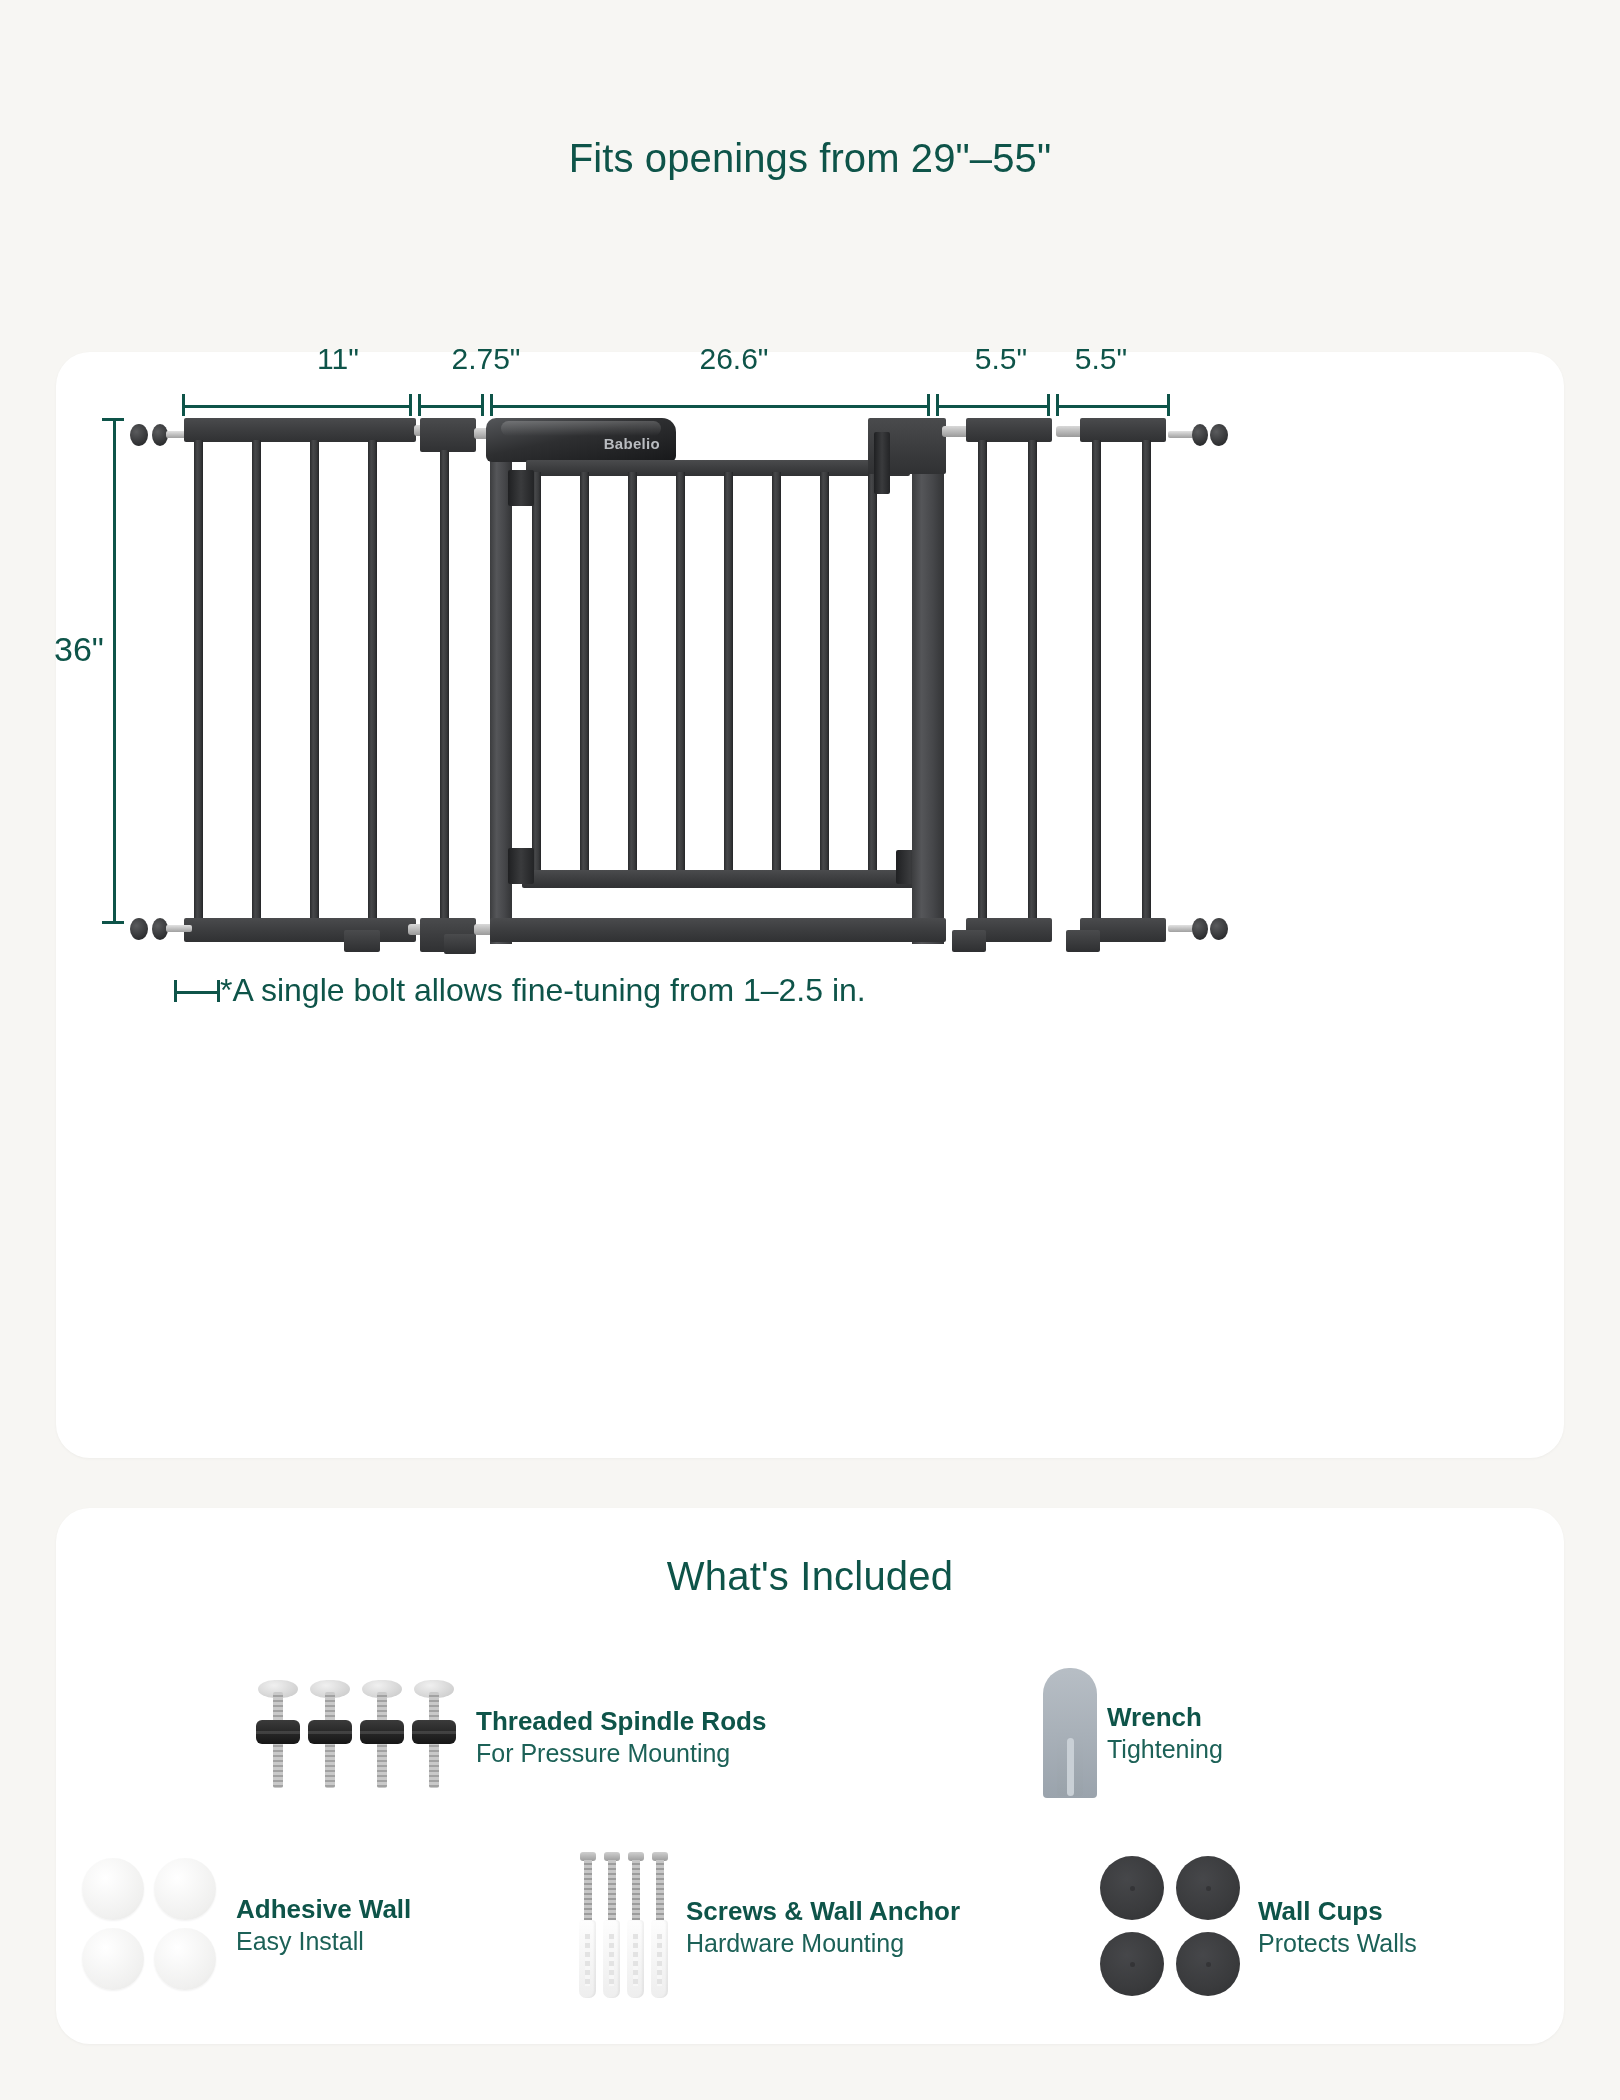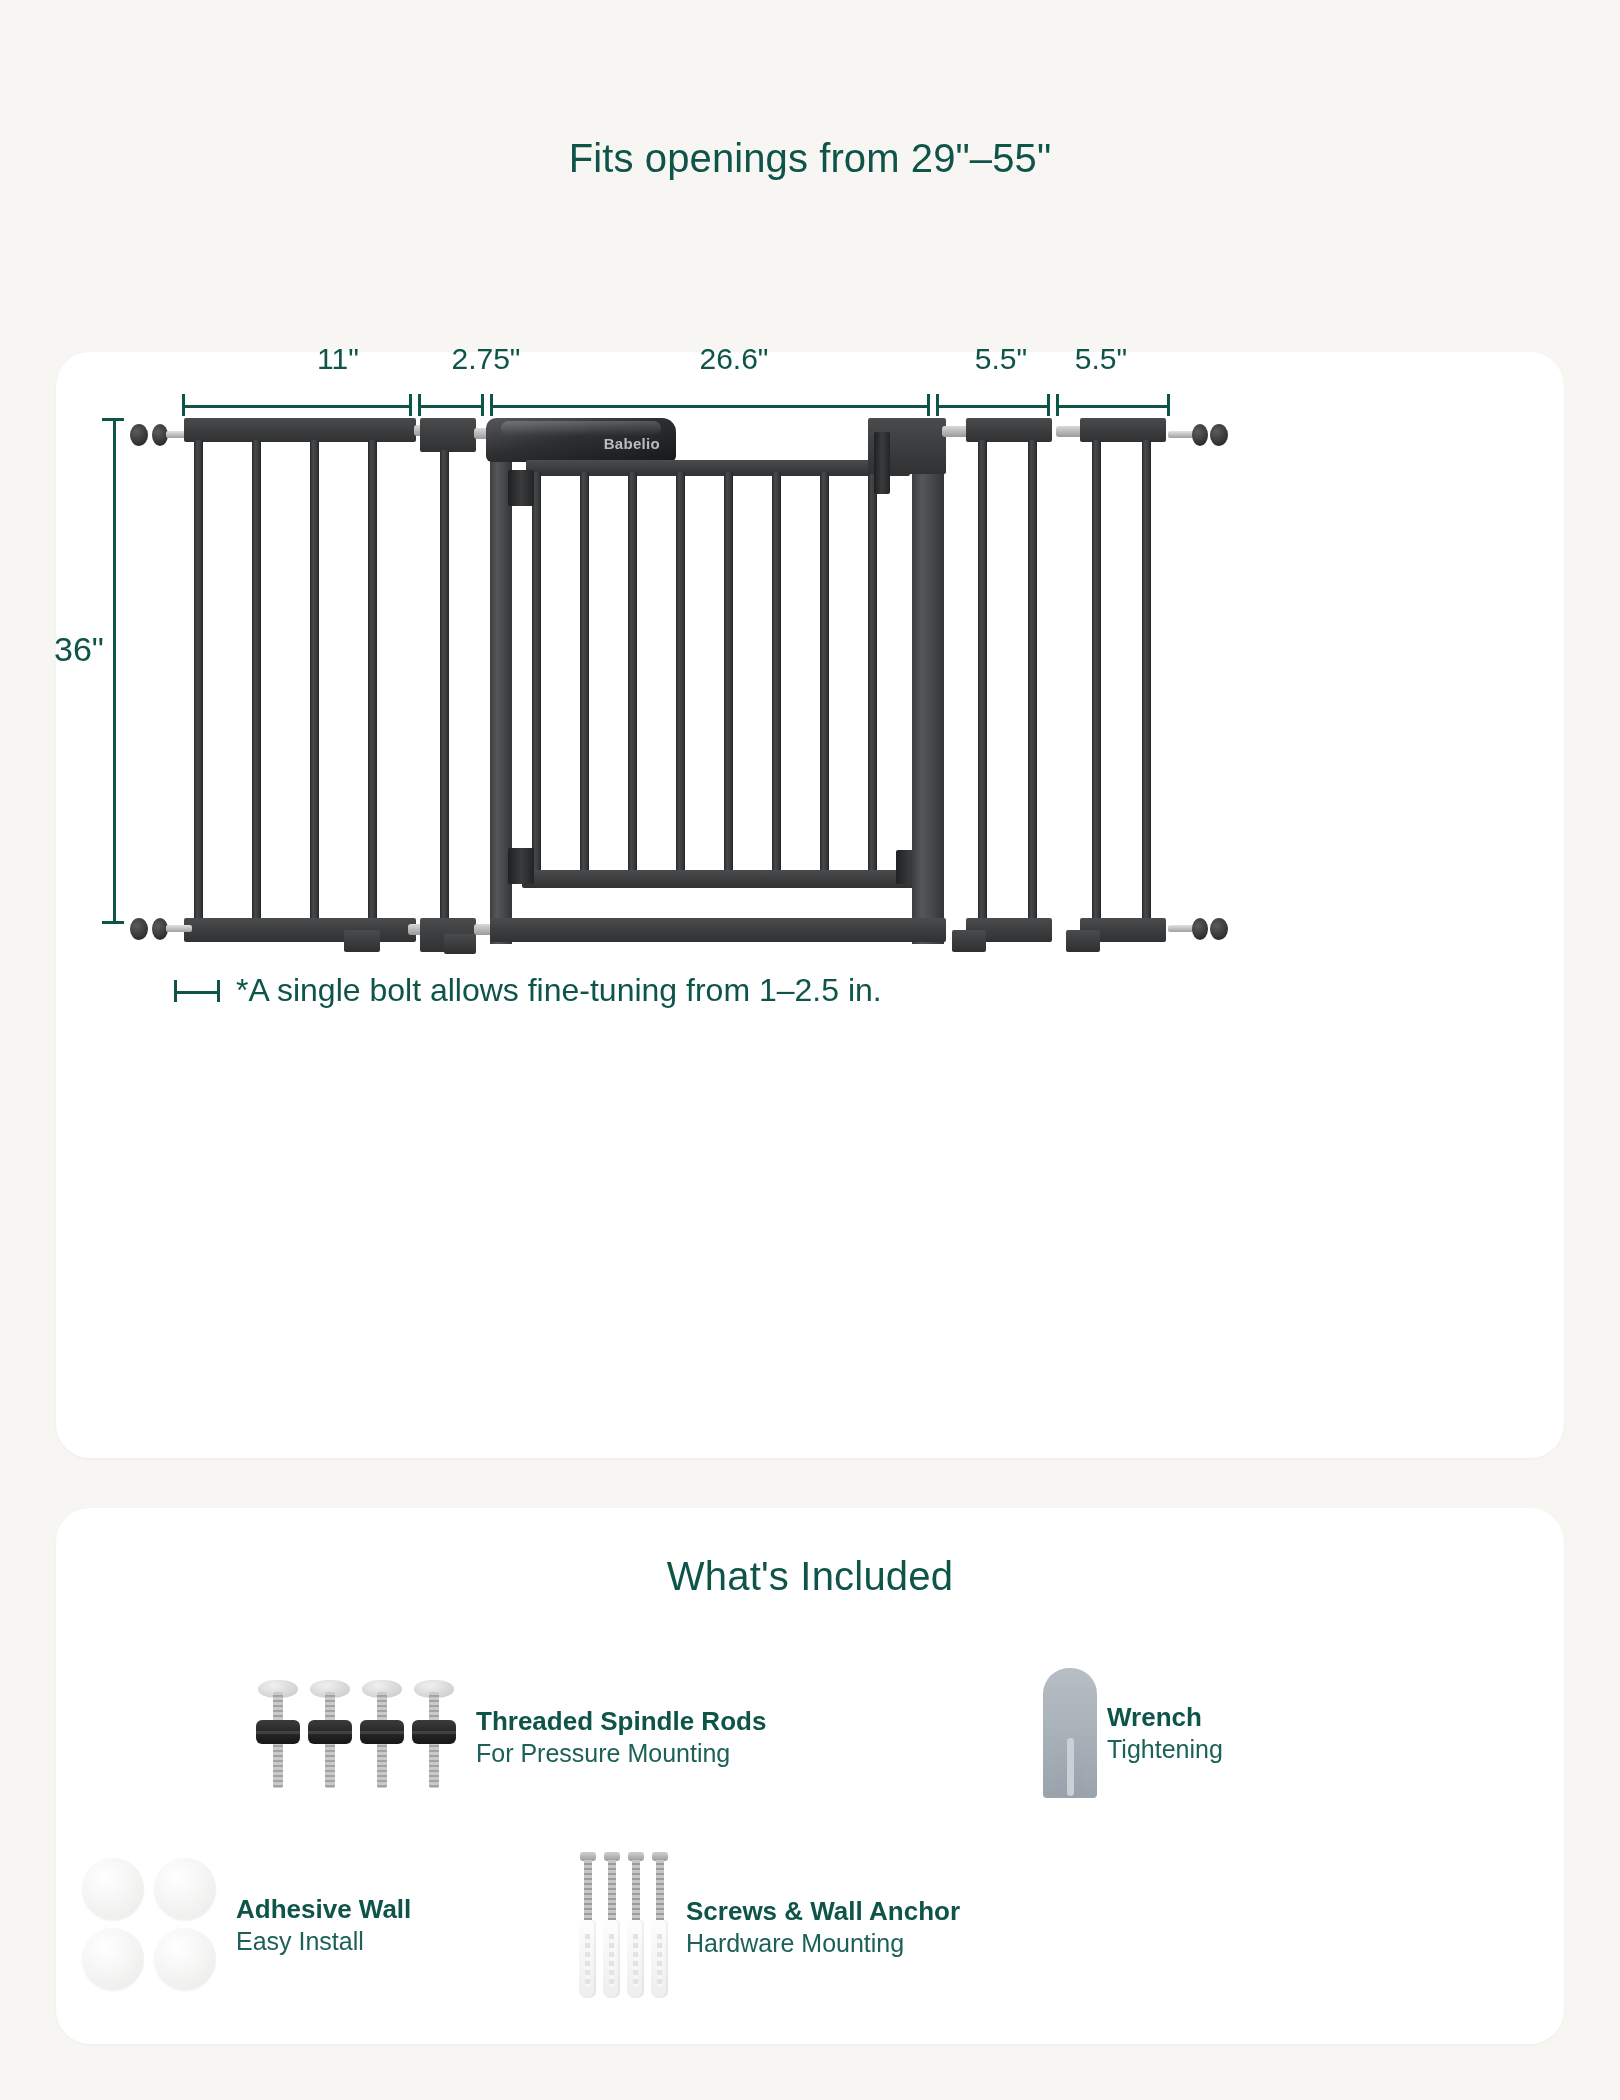--- a/index.html
+++ b/index.html
@@ -139,21 +139,20 @@
     font-weight: 700;
     letter-spacing: 0.3px;
     font-family: "Liberation Sans", sans-serif;
   }
 
   
   .footnote {
     position: absolute;
     display: flex;
     align-items: center;
-    gap: 16px;
     color: #0e5449;
     font-size: 32px;
     white-space: nowrap;
   }
   .foot-bracket {
     width: 46px; height: 22px;
     border-left: 3px solid #0e5449;
     border-right: 3px solid #0e5449;
     position: relative;
     flex: none;
@@ -472,13 +471,27 @@
             <div class="anchor-body"></div>
           </div>
       </div>
       <div class="inc-text">
         <div class="inc-name">Screws &amp; Wall Anchor</div>
         <div class="inc-desc">Hardware Mounting</div>
       </div>
     </div>
   </div>
 
+  <div class="inc-row" style="left:1040px; top:346px;">
+    <div class="inc-item">
+      <div class="art" style="width:152px; height:146px;">
+        <div class="cup" style="left:4px;  top:2px;"></div>
+        <div class="cup" style="left:80px; top:2px;"></div>
+        <div class="cup" style="left:4px;  top:78px;"></div>
+        <div class="cup" style="left:80px; top:78px;"></div>
+      </div>
+      <div class="inc-text">
+        <div class="inc-name">Wall Cups</div>
+        <div class="inc-desc">Protects Walls</div>
+      </div>
+    </div>
+  </div>
 </div>
 
 </body></html>

